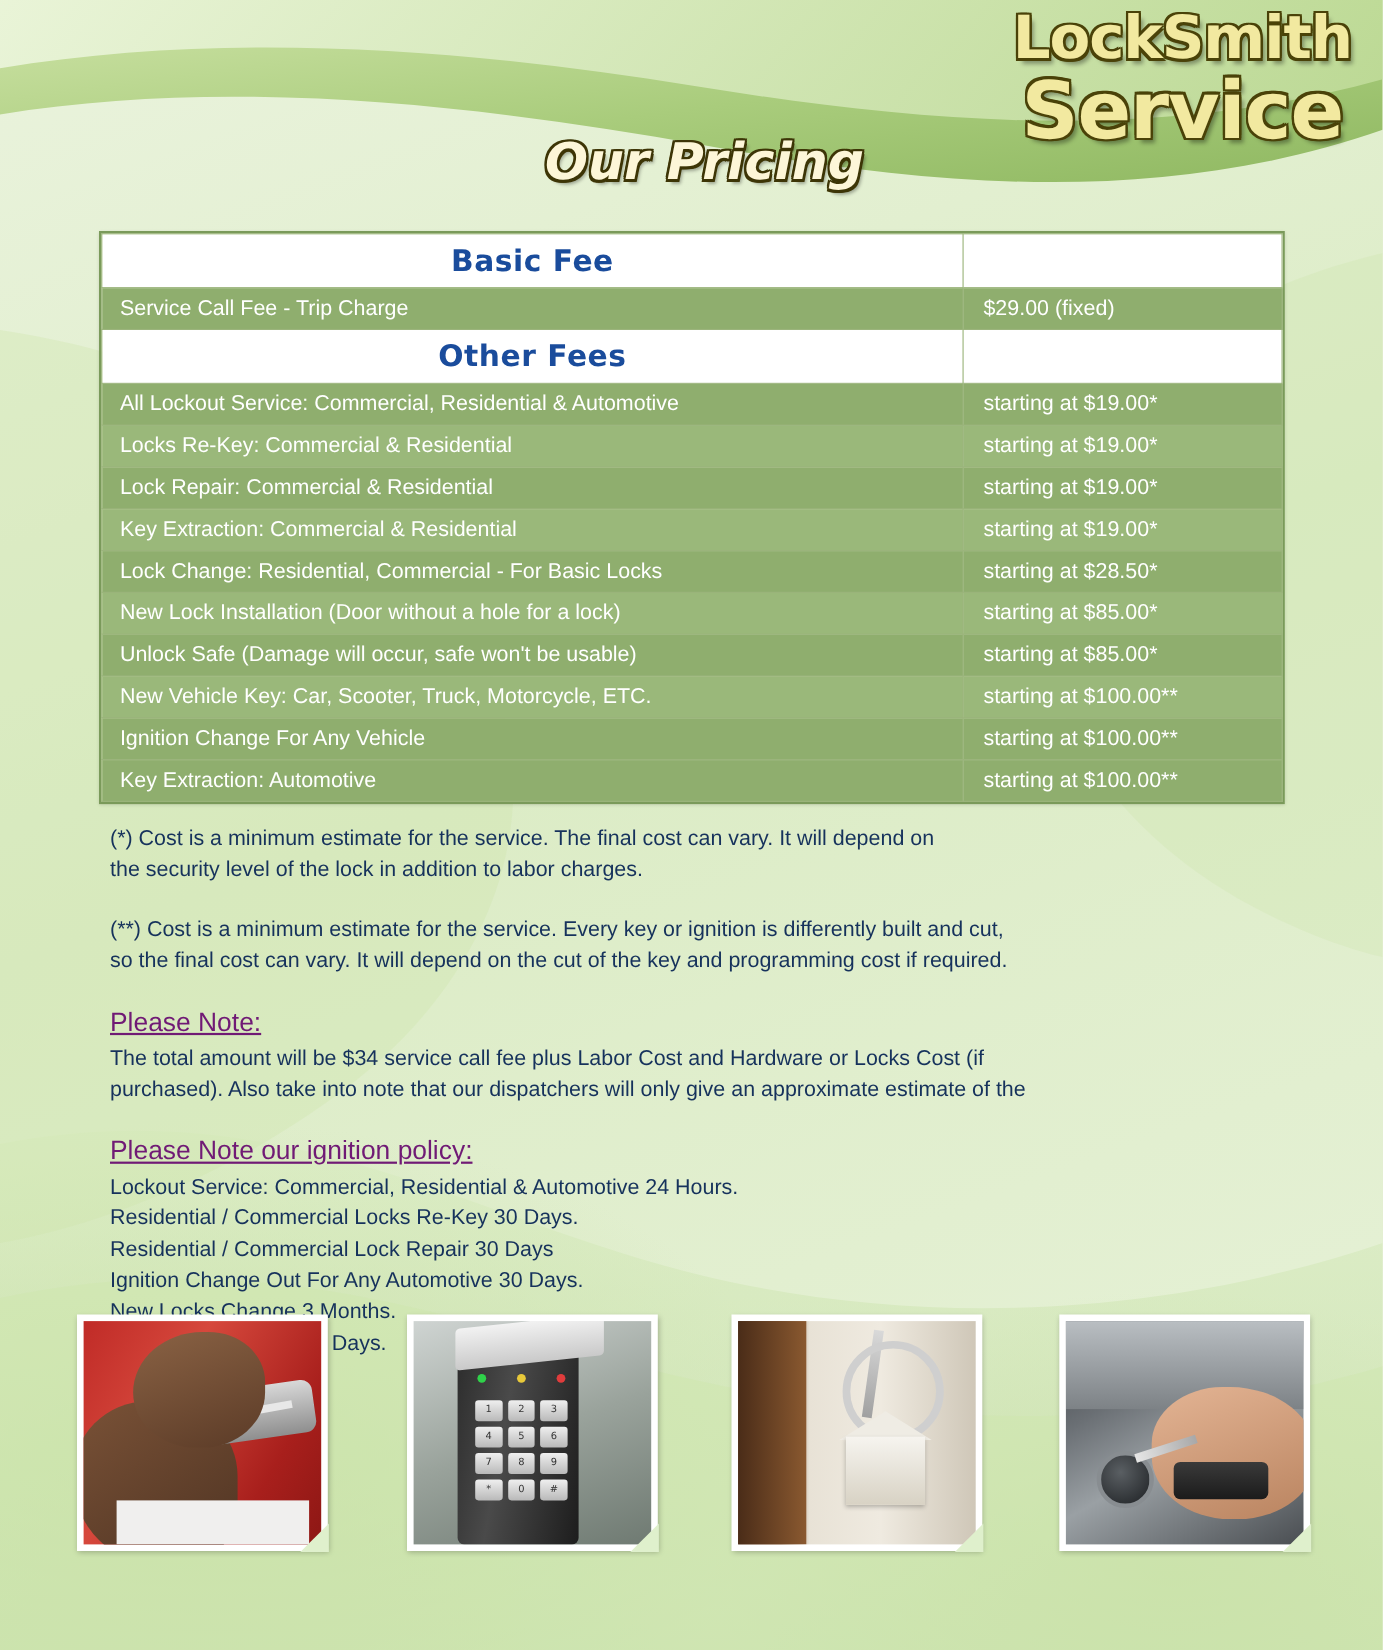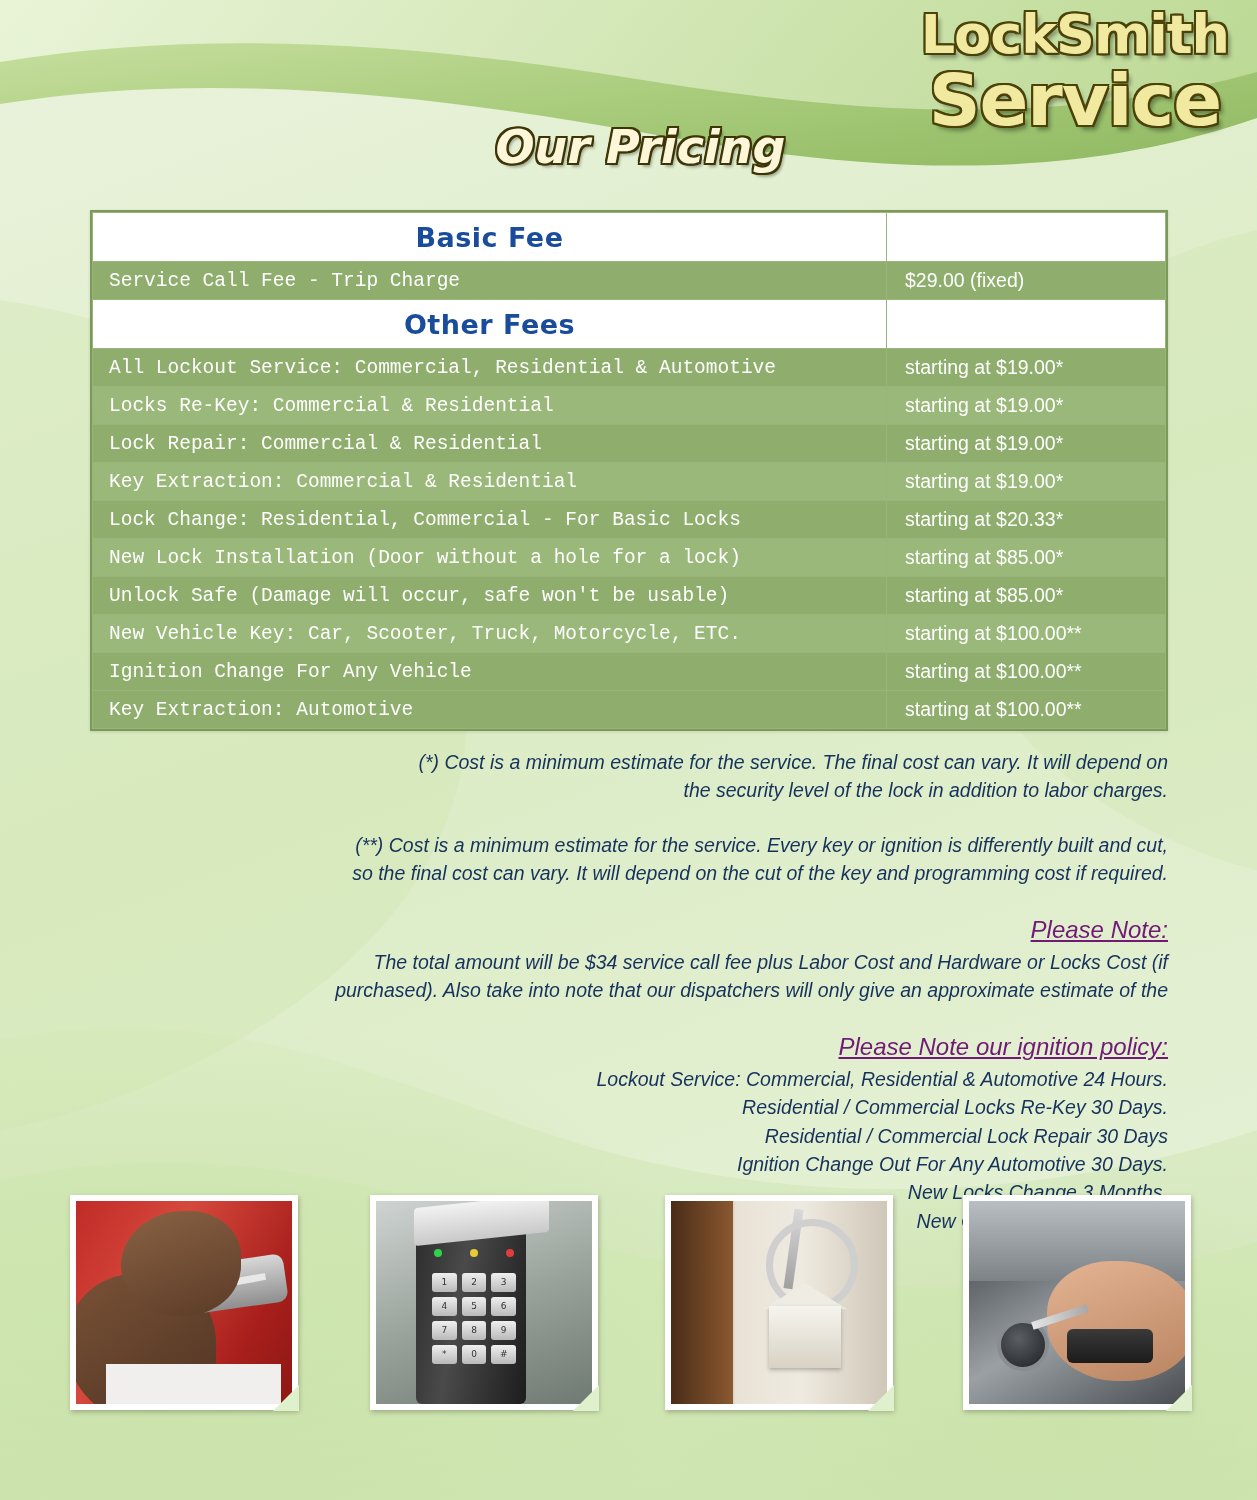--- a/index.html
+++ b/index.html
@@ -79,56 +79,55 @@
     box-sizing: border-box;
     box-shadow: 0 1px 3px rgba(0,0,0,0.12);
   }
   table.pricing {
     border-collapse: collapse;
     width: 100%;
     table-layout: fixed;
   }
   table.pricing td {
     border: 1px solid #9bb47c;
-    padding: 0 10px;
+    padding: 0 21px;
     font-size: 19.5px;
     color: #ffffff;
     height: 37px;
     vertical-align: middle;
     background: #8fae6e;
   }
-  table.pricing td.desc { padding-left: 16px; font-family: Liberation Mono, monospace; }
+  table.pricing td.desc { padding-left: 16px; }
   table.pricing td.price { width: 250px; padding-left: 18px; }
   table.pricing tr.alt td { background: #9ab87a; }
 
   table.pricing td.section {
     background: #ffffff;
     color: #1a4c9c;
     font-family: "DejaVu Sans", sans-serif;
     font-weight: bold;
     font-size: 27px;
     text-align: center;
     height: 48px;
     letter-spacing: 0.5px;
   }
   table.pricing td.section-blank {
     background: #ffffff;
   }
 
   
   .notes {
     position: absolute;
-    left: 90px;
+    left: 100px;
     top: 748px;
     width: 1078px;
-    text-align: right;
+    text-align: left;
     color: #16325c;
     font-size: 19.5px;
     line-height: 1.45;
-    font-style: italic;
   }
   .note-block { margin-bottom: 14px; }
   .note-block.sep { margin-top: 26px; }
   .note-heading {
     color: #701a75;
     text-decoration: underline;
     font-size: 24px;
   }
   .warranty-list {
     line-height: 1.45;
@@ -333,21 +332,21 @@
       <tr>
         <td class="desc">Lock Repair: Commercial &amp; Residential</td>
         <td class="price">starting at $19.00*</td>
       </tr>
       <tr class="alt">
         <td class="desc">Key Extraction: Commercial &amp; Residential</td>
         <td class="price">starting at $19.00*</td>
       </tr>
       <tr>
         <td class="desc">Lock Change: Residential, Commercial - For Basic Locks</td>
-        <td class="price">starting at $20.33*</td>
+        <td class="price">starting at $28.50*</td>
       </tr>
       <tr class="alt">
         <td class="desc">New Lock Installation (Door without a hole for a lock)</td>
         <td class="price">starting at $85.00*</td>
       </tr>
       <tr>
         <td class="desc">Unlock Safe (Damage will occur, safe won't be usable)</td>
         <td class="price">starting at $85.00*</td>
       </tr>
       <tr class="alt">

